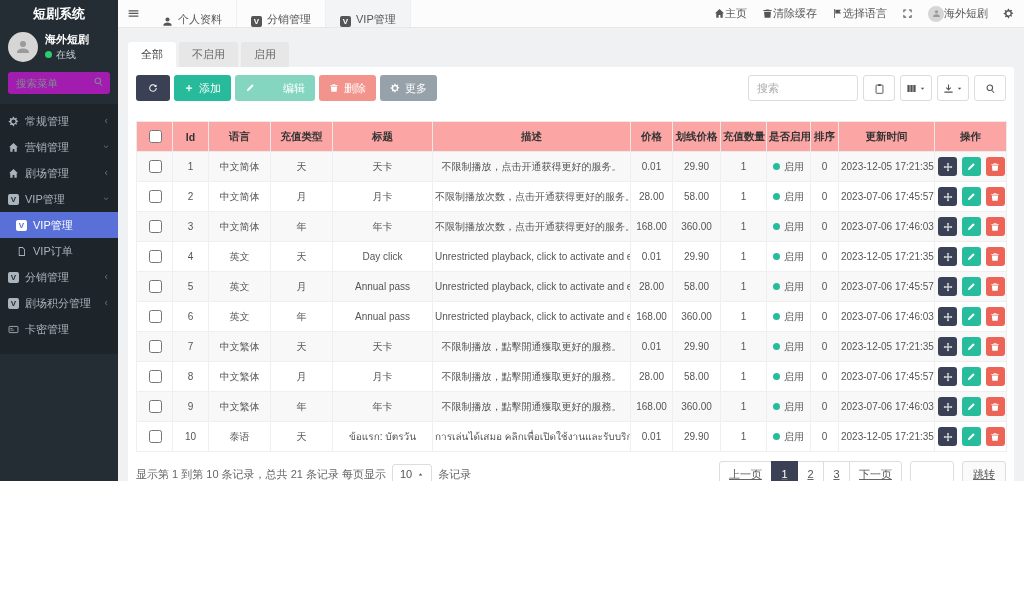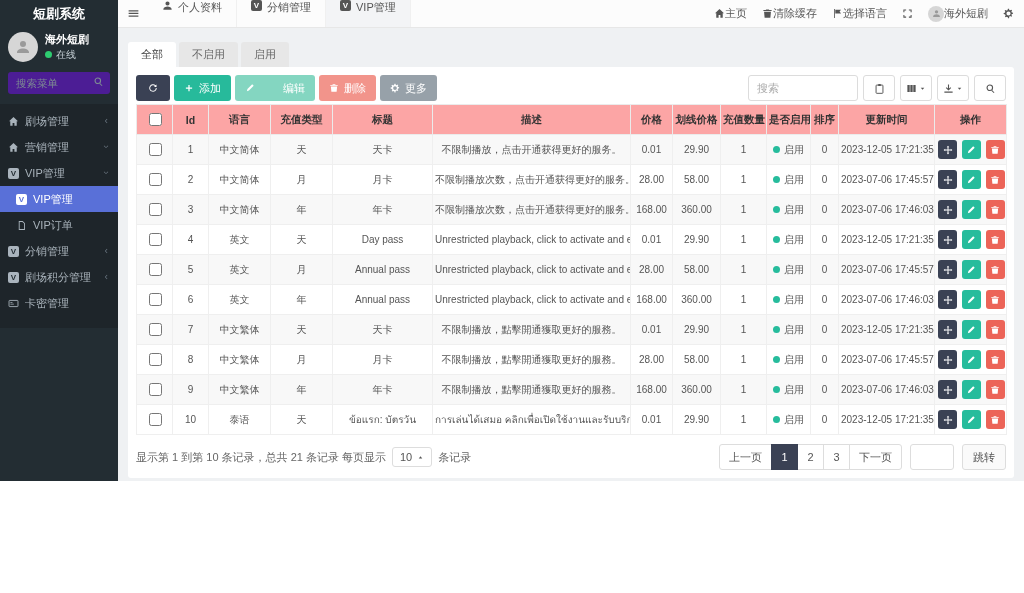--- a/index.html
+++ b/index.html
@@ -10,21 +10,21 @@
   .sidebar{position:absolute;left:0;top:0;bottom:0;width:118px;background:#232d33;color:#aab4bd;}
   .brand{height:28px;line-height:28px;text-align:center;color:#fff;font-size:13px;font-weight:bold;}
   .userpanel{display:flex;align-items:center;gap:7px;padding:4px 8px 6px;}
   .avatar{width:30px;height:30px;border-radius:50%;background:#d6d6d6;color:#9a9a9a;
           display:flex;align-items:center;justify-content:center;}
   .avatar svg{width:16px;height:16px;}
   .uname{color:#fff;font-size:11px;font-weight:bold;line-height:13px;}
   .ustatus{font-size:10px;color:#c6d0d6;display:flex;align-items:center;gap:4px;margin-top:2px;}
   .sdot-green{width:7px;height:7px;border-radius:50%;background:#2ecc71;display:inline-block;}
   .sidesearch{margin:4px 8px 10px;position:relative;}
-  .sidesearch input{width:100%;height:22px;background:#4c1d95;border:none;border-radius:3px;
+  .sidesearch input{width:100%;height:22px;background:#a21caf;border:none;border-radius:3px;
         color:#cfd8dd;font-size:10.5px;padding:0 22px 0 8px;outline:none;font-family:inherit;}
   .sidesearch input::placeholder{color:#7d8a92;}
   .sidesearch .ico{position:absolute;right:6px;top:4px;color:#7d8a92;}
   .sidenav{background:#1e252a;padding:4px 0 12px;}
   .mitem{height:26px;display:flex;align-items:center;gap:6px;padding:0 8px;font-size:11px;
          color:#a9b3bb;cursor:pointer;white-space:nowrap;}
   .mitem .mlabel{overflow:hidden;text-overflow:ellipsis;}
   .mitem .chev{margin-left:auto;color:#6e7a84;}
   .mitem .chev svg{width:8px;height:8px;}
   .mitem.sub{padding-left:16px;}
@@ -32,35 +32,35 @@
   .mitem.active .vbadge{background:#fff;color:#5970d8;}
   .ico{display:inline-flex;align-items:center;justify-content:center;line-height:0;}
   .ico svg{width:11px;height:11px;}
   .vbadge{display:inline-block;width:11px;height:11px;line-height:11px;border-radius:2px;
           background:#aab4bd;color:#232d33;font-size:8px;font-weight:bold;text-align:center;flex:0 0 11px;}
   
   .main{position:absolute;left:118px;top:0;right:0;bottom:0;}
   .topbar{height:28px;background:#fcfcfc;border-bottom:1px solid #e7e7e7;display:flex;
           align-items:stretch;font-size:11px;color:#555;}
   .hamburger{width:30px;display:flex;align-items:center;justify-content:center;color:#555;cursor:pointer;}
-  .toptab{display:flex;align-items:flex-start;gap:5px;padding:0 14px;cursor:pointer;border-right:1px solid #f0f0f0;}
+  .toptab{display:flex;align-items:flex-end;gap:5px;padding:0 14px;cursor:pointer;border-right:1px solid #f0f0f0;}
   .toptab .vbadge{background:#555;color:#fff;}
   .toptab.active{background:#f3f4f6;}
   .topright{margin-left:auto;display:flex;align-items:center;gap:15px;padding-right:10px;}
   .topitem{display:flex;align-items:center;gap:0;cursor:pointer;color:#555;white-space:nowrap;}
   .mini-avatar{width:16px;height:16px;border-radius:50%;background:#d6d6d6;color:#9a9a9a;
                display:inline-flex;align-items:center;justify-content:center;}
   .mini-avatar svg{width:9px;height:9px;}
   
   .content{padding:14px 10px 0;}
   .filtertabs{display:flex;gap:3px;}
   .ftab{padding:5px 13px;font-size:11px;color:#666;background:#e7e7e7;border-radius:3px 3px 0 0;cursor:pointer;}
   .ftab.active{background:#fff;color:#444;}
   .card{background:#fff;border-radius:0 3px 3px 3px;padding:8px;}
-  .toolbar{display:flex;align-items:flex-end;margin-bottom:3px;font-family:Liberation Serif, serif;}
+  .toolbar{display:flex;align-items:flex-end;margin-bottom:20px;font-family:Liberation Serif, serif;}
   .btn{height:26px;border:none;border-radius:3px;color:#fff;font-size:11px;display:inline-flex;
        align-items:center;gap:5px;padding:0 10px;margin-right:4px;cursor:pointer;font-family:inherit;}
   .btn .ico svg{width:10px;height:10px;}
   .btn-refresh{background:#3a4154;width:34px;justify-content:center;padding:0;}
   .btn-add{background:#27ba9b;}
   .btn-edit{background:#84d6c1;gap:28px;}
   .btn-delete{background:#f2948b;}
   .btn-import{background:#f39c12;}
   .btn-more{background:#97a1a9;}
   .tb-right{margin-left:auto;display:flex;align-items:center;gap:5px;}
@@ -89,21 +89,21 @@
       justify-content:center;color:#fff;margin:0 1px;cursor:pointer;}
   .op svg{width:10px;height:10px;}
   .op-move{background:#3a4154;}
   .op-edit{background:#26bc9c;}
   .op-del{background:#ec6458;}
   
   .tfootbar{display:flex;align-items:center;margin-top:9px;font-size:11px;color:#666;}
   .psize{display:inline-flex;align-items:center;gap:5px;border:1px solid #ddd;border-radius:3px;
          padding:3px 7px;margin:0 6px;color:#555;cursor:pointer;background:#fff;}
   .psize svg{width:7px;height:7px;}
-  .pgwrap{margin-left:auto;display:flex;align-items:flex-end;gap:8px;}
+  .pgwrap{margin-left:auto;display:flex;align-items:flex-end;gap:8px;text-decoration:underline;}
   .pg{display:inline-flex;}
   .pg .pitem{min-width:27px;height:26px;border:1px solid #ddd;margin-left:-1px;background:#fff;
              color:#555;display:inline-flex;align-items:center;justify-content:center;padding:0 9px;
              font-size:11px;cursor:pointer;}
   .pg .pitem:first-child{margin-left:0;border-radius:3px 0 0 3px;}
   .pg .pitem:last-child{border-radius:0 3px 3px 0;}
   .pg .pitem.active{background:#3a4154;border-color:#3a4154;color:#fff;z-index:1;}
   .jumpin{width:44px;height:26px;border:1px solid #ddd;border-radius:3px;outline:none;
           font-family:inherit;font-size:11px;padding:0 5px;}
   .jumpbtn{height:26px;border:1px solid #ddd;border-radius:3px;background:#fafafa;color:#555;
@@ -136,40 +136,53 @@
         <svg viewBox="0 0 16 16" fill="currentColor">
             <circle cx="7" cy="7" r="4" fill="none" stroke="currentColor" stroke-width="1.6"></circle>
             <path d="m10.2 10.2 3.5 3.5-1 1-3.5-3.5z"></path>
           </svg>
       </span>
     </div>
     <nav class="sidenav" id="side-menu">
         <div class="mitem  ">
      <span class="ico">
             <svg viewBox="0 0 16 16" fill="currentColor">
+              <path fill-rule="evenodd" d="M8 5a3 3 0 1 0 0 6 3 3 0 0 0 0-6zM7.2 1h1.6l.3 1.8c.5.1 1 .3 1.5.6l1.5-1 1.1 1.1-1 1.5c.3.5.5 1 .6 1.5l1.8.3v1.6l-1.8.3a5.2 5.2 0 0 1-.6 1.5l1 1.5-1.1 1.1-1.5-1c-.5.3-1 .5-1.5.6L8.8 15H7.2l-.3-1.8a5.2 5.2 0 0 1-1.5-.6l-1.5 1-1.1-1.1 1-1.5a5.2 5.2 0 0 1-.6-1.5L1 8.8V7.2l1.8-.3c.1-.5.3-1 .6-1.5l-1-1.5 1.1-1.1 1.5 1c.5-.3 1-.5 1.5-.6z"></path>
+            </svg>
+          </span>
+          <span class="mlabel">常规管理</span>
+     <span class="ico chev">
+            <svg viewBox="0 0 16 16" fill="currentColor">
+              <path d="m9.8 3.5-4 4.5 4 4.5 1-.9L7.6 8l3.2-3.6z"></path>
+            </svg>
+          </span>
+   </div>
+        <div class="mitem  ">
+     <span class="ico">
+            <svg viewBox="0 0 16 16" fill="currentColor">
+              <path d="M8 1.5 1.5 7.5h1.8V14h3.4v-3.8h2.6V14h3.4V7.5h1.8z"></path>
+            </svg>
+          </span>
+          <span class="mlabel">营销管理</span>
+     <span class="ico chev">
+            <svg viewBox="0 0 16 16" fill="currentColor">
+              <path d="m3.5 6.2 4.5 4 4.5-4-.9-1L8 8.4 4.4 5.2z"></path>
+            </svg>
+          </span>
+   </div>
+        <div class="mitem  ">
+     <span class="ico">
+            <svg viewBox="0 0 16 16" fill="currentColor">
               <path d="M8 1.5 1.5 7.5h1.8V14h3.4v-3.8h2.6V14h3.4V7.5h1.8z"></path>
             </svg>
           </span>
           <span class="mlabel">剧场管理</span>
      <span class="ico chev">
             <svg viewBox="0 0 16 16" fill="currentColor">
               <path d="m9.8 3.5-4 4.5 4 4.5 1-.9L7.6 8l3.2-3.6z"></path>
-            </svg>
-          </span>
-   </div>
-        <div class="mitem  ">
-     <span class="ico">
-            <svg viewBox="0 0 16 16" fill="currentColor">
-              <path d="M8 1.5 1.5 7.5h1.8V14h3.4v-3.8h2.6V14h3.4V7.5h1.8z"></path>
-            </svg>
-          </span>
-          <span class="mlabel">营销管理</span>
-     <span class="ico chev">
-            <svg viewBox="0 0 16 16" fill="currentColor">
-              <path d="m3.5 6.2 4.5 4 4.5-4-.9-1L8 8.4 4.4 5.2z"></path>
             </svg>
           </span>
    </div>
         <div class="mitem  ">
      <span class="vbadge">V</span>
           <span class="mlabel">VIP管理</span>
      <span class="ico chev">
             <svg viewBox="0 0 16 16" fill="currentColor">
               <path d="m3.5 6.2 4.5 4 4.5-4-.9-1L8 8.4 4.4 5.2z"></path>
             </svg>
@@ -530,21 +543,21 @@
                       </svg>
                     </span>
                   </span>
      </td>
    </tr>
               <tr>
      <td><input type="checkbox" style=""></td>
      <td>4</td>
      <td>英文</td>
      <td class="t-plain">天</td>
-     <td>Day pass</td>
+     <td>Day click</td>
      <td class="c-desc">Unrestricted playback, click to activate and enjoy better services.</td>
      <td>0.01</td>
      <td>29.90</td>
      <td>1</td>
      <td class="c-status"><span class="stdot"></span>启用</td>
      <td>0</td>
      <td class="c-date">2023-12-05 17:21:35</td>
      <td class="c-ops">
        <span class="op op-move">
                     <span class="ico">

